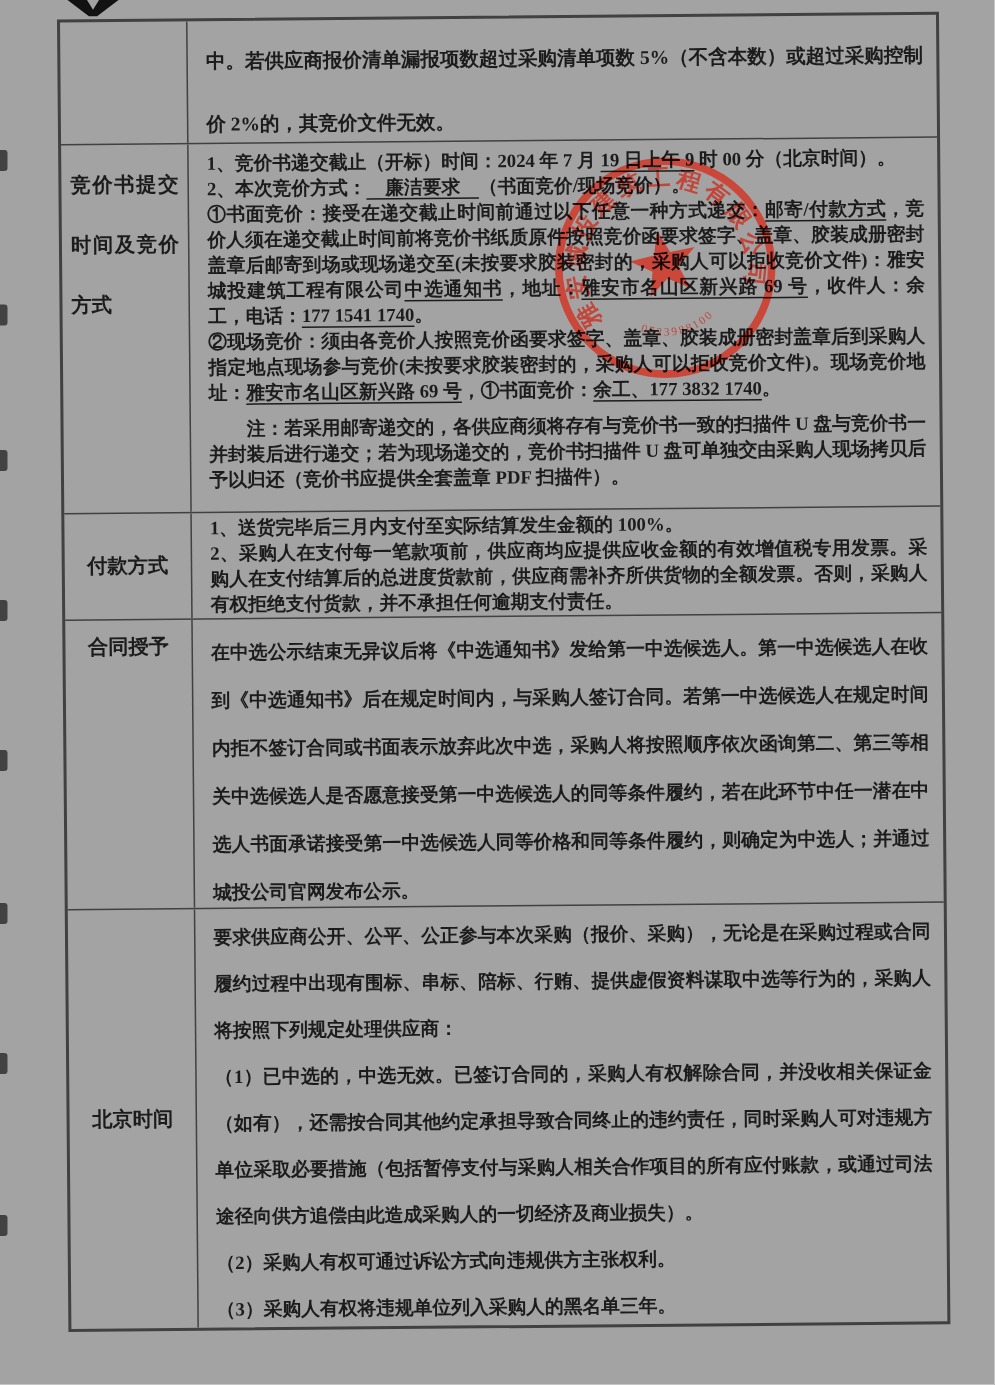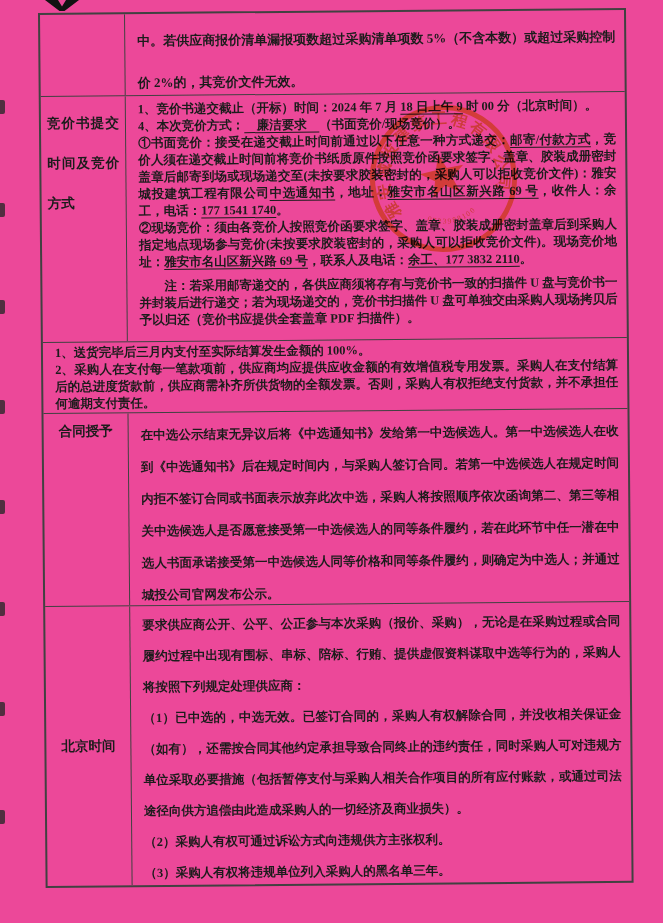--- a/index.html
+++ b/index.html
@@ -2,21 +2,21 @@
 <html><head>
 <meta charset="utf-8">
 <style>
   html,body{margin:0;padding:0;}
   body{
     width:663px;height:923px;position:relative;overflow:hidden;
     background:#ffffff;
     font-family:"Liberation Serif","DejaVu Serif",serif;
     color:#1c1c1c;
   }
-  .page{position:absolute;inset:0;background:#ec4899;}
+  .page{position:absolute;inset:0;background:#a3a3a3;}
   .tilt{position:absolute;inset:0;transform:rotate(-0.5deg);transform-origin:40px 14px;}
 
   
   .doc-table{
     position:absolute;left:38px;top:13px;width:588px;height:875px;
     border:2px solid #414141;box-sizing:border-box;
     display:flex;flex-direction:column;background:transparent;
   }
   .row{display:flex;border-bottom:1.6px solid #414141;box-sizing:border-box;overflow:hidden;}
   .row:last-child{border-bottom:none;}
@@ -84,28 +84,31 @@
           </div>
           <div class="content-cell" style="font-size: 13px; line-height: 42px; padding-top: 6px;">
             <p><span>中。若供应商报价清单漏报项数超过采购清单项数 5%（不含本数）或超过采购控制价 2%的，其竞价文件无效。</span></p>
           </div>
         </div>
         <div class="row" style="height: 248px;">
           <div class="label-cell top">
             <span style="line-height: 40px; padding-top: 7px;">竞价书提交时间及竞价方式</span>
           </div>
           <div class="content-cell" style="font-size: 12.5px; line-height: 17px; padding-top: 5px;">
-            <p><span>1、竞价书递交截止（开标）时间：2024 年 7 月 </span><span class="u">18 日上午 9</span><span> 时 00 分（北京时间）。</span></p>
-            <p><span>4、本次竞价方式：</span><span class="u">　廉洁要求　</span><span>（书面竞价/现场竞价）。</span></p>
+            <p><span>1、竞价书递交截止（开标）时间：2024 年 7 月 </span><span class="u">19 日上午 9</span><span> 时 00 分（北京时间）。</span></p>
+            <p><span>2、本次竞价方式：</span><span class="u">　廉洁要求　</span><span>（书面竞价/现场竞价）。</span></p>
             <p><span>①书面竞价：接受在递交截止时间前通过以下任意一种方式递交：</span><span class="u">邮寄/付款方式</span><span>，竞价人须在递交截止时间前将竞价书纸质原件按照竞价函要求签字、盖章、胶装成册密封盖章后邮寄到场或现场递交至(未按要求胶装密封的，采购人可以拒收竞价文件)：雅安城投建筑工程有限公司</span><span class="u">中选通知书</span><span>，地址：</span><span class="u">雅安市名山区新兴路 69 号</span><span>，收件人：余工，电话：</span><span class="u">177 1541 1740</span><span>。</span></p>
-            <p><span>②现场竞价：须由各竞价人按照竞价函要求签字、盖章、胶装成册密封盖章后到采购人指定地点现场参与竞价(未按要求胶装密封的，采购人可以拒收竞价文件)。现场竞价地址：</span><span class="u">雅安市名山区新兴路 69 号</span><span>，联系人及电话：</span><span class="u">余工、177 3832 2110</span><span>。</span></p>
+            <p><span>②现场竞价：须由各竞价人按照竞价函要求签字、盖章、胶装成册密封盖章后到采购人指定地点现场参与竞价(未按要求胶装密封的，采购人可以拒收竞价文件)。现场竞价地址：</span><span class="u">雅安市名山区新兴路 69 号</span><span>，①书面竞价：</span><span class="u">余工、177 3832 1740</span><span>。</span></p>
             <p class="gap"><span>　　注：若采用邮寄递交的，各供应商须将存有与竞价书一致的扫描件 U 盘与竞价书一并封装后进行递交；若为现场递交的，竞价书扫描件 U 盘可单独交由采购人现场拷贝后予以归还（竞价书应提供全套盖章 PDF 扫描件）。</span></p>
           </div>
         </div>
         <div class="row" style="height: 71px;">
+          <div class="label-cell center">
+            <span>付款方式</span>
+          </div>
           <div class="content-cell" style="font-size: 12.5px; line-height: 17px; padding-top: 2px;">
             <p><span>1、送货完毕后三月内支付至实际结算发生金额的 100%。</span></p>
             <p><span>2、采购人在支付每一笔款项前，供应商均应提供应收金额的有效增值税专用发票。采购人在支付结算后的总进度货款前，供应商需补齐所供货物的全额发票。否则，采购人有权拒绝支付货款，并不承担任何逾期支付责任。</span></p>
           </div>
         </div>
         <div class="row" style="height: 194px;">
           <div class="label-cell top">
             <span style="padding-top: 9px;">合同授予</span>
           </div>
           <div class="content-cell" style="font-size: 12.5px; line-height: 32px; padding-top: 6px;">

